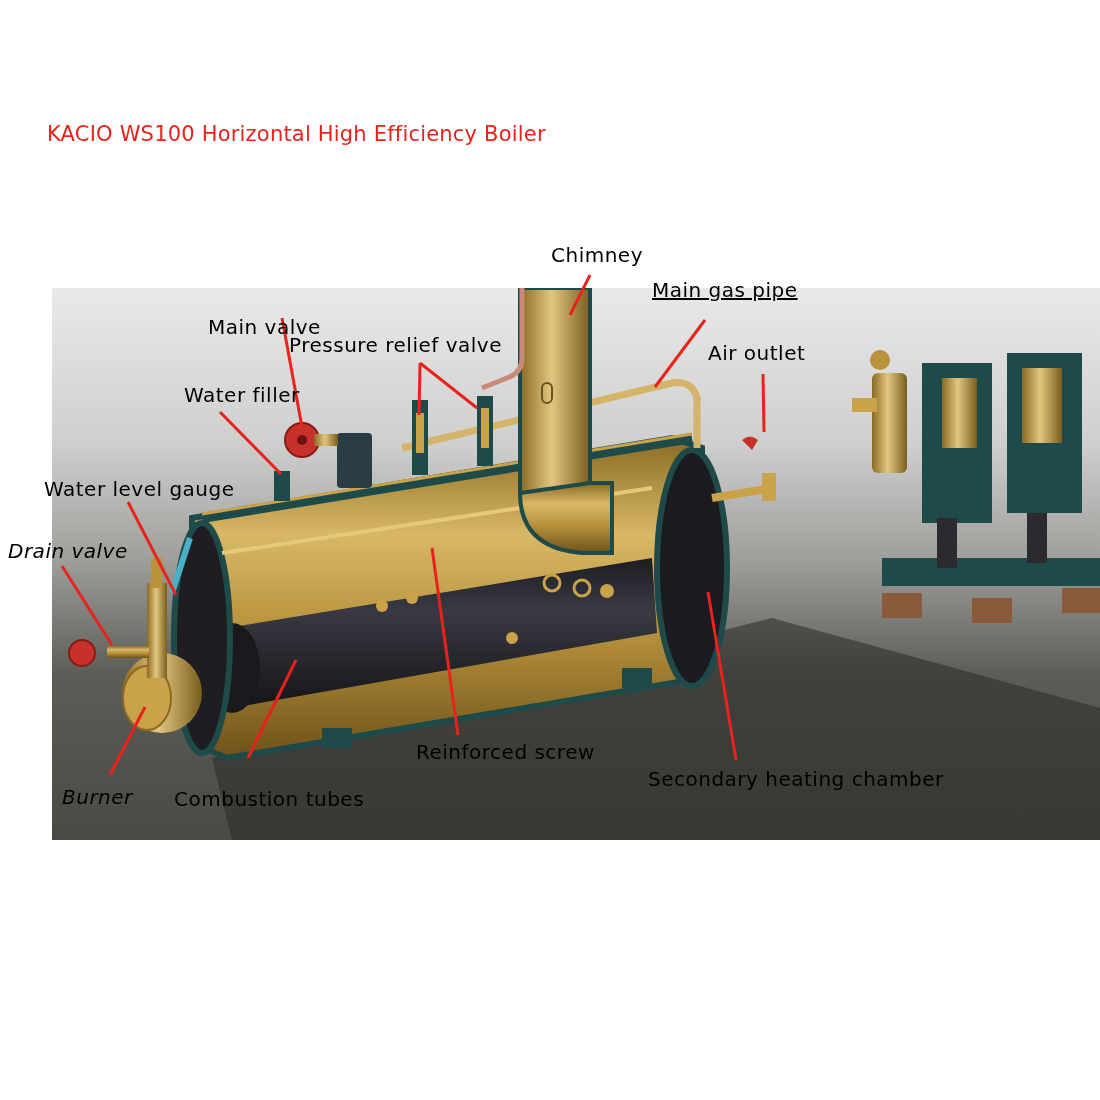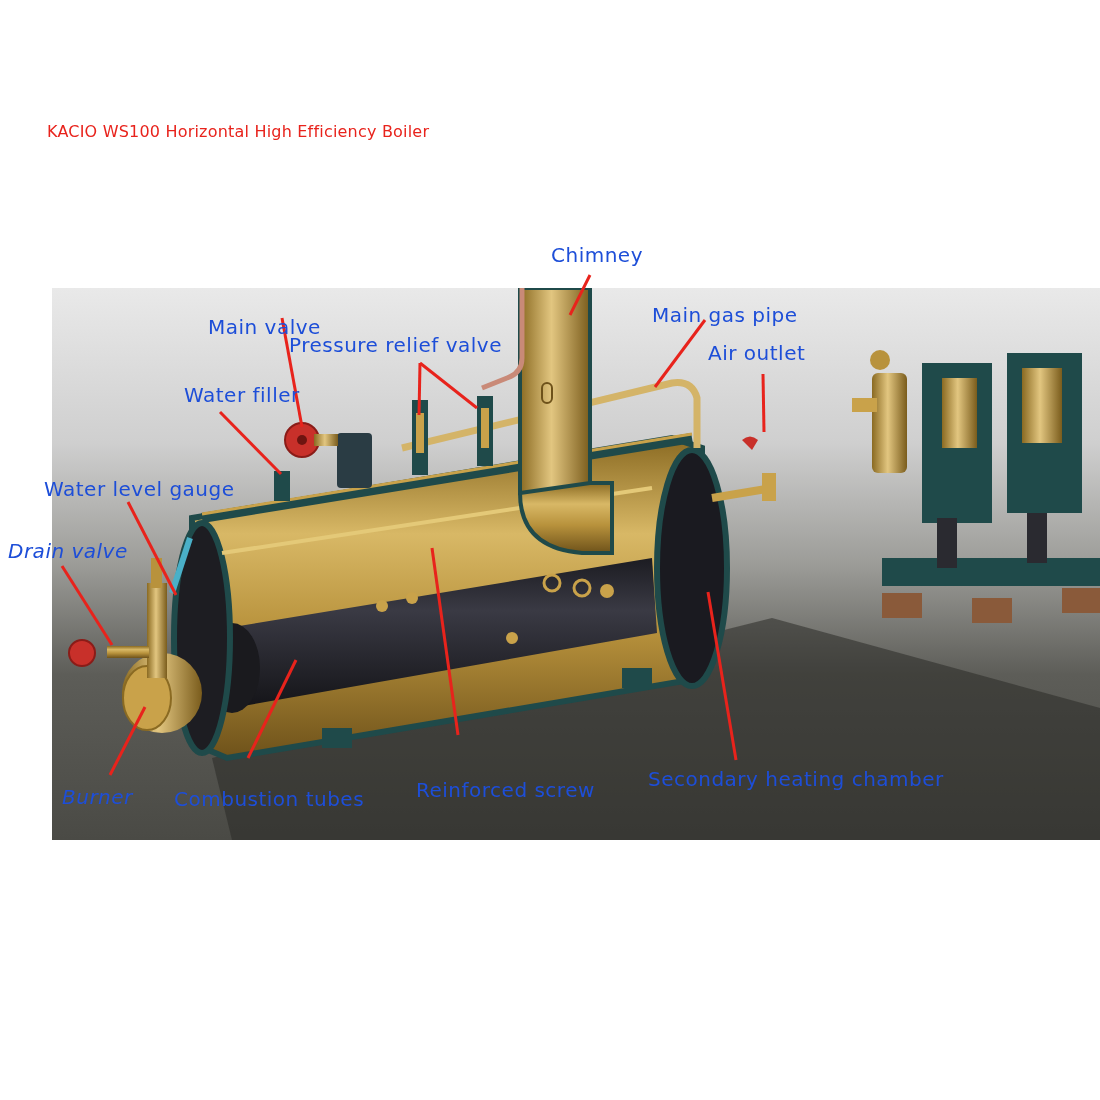--- a/index.html
+++ b/index.html
@@ -1,31 +1,31 @@
 <!DOCTYPE html>
 <html><head>
 <meta charset="utf-8">
 <style>
   html, body { margin: 0; padding: 0; }
   body {
     width: 1100px; height: 1100px; background: #ffffff; position: relative; overflow: hidden;
     font-family: "DejaVu Sans", "Liberation Sans", sans-serif;
   }
   .title {
-    position: absolute; left: 47px; top: 122px; font-size: 16px; color: #e8231c;
+    position: absolute; left: 47px; top: 122px; font-size: 21px; color: #e8231c;
     letter-spacing: 0.2px; white-space: nowrap;
   }
   .render {
     position: absolute; left: 52px; top: 288px; width: 1048px; height: 552px; overflow: hidden;
     background: linear-gradient(180deg, #e9e9e9 0%, #cfcfcf 28%, #9c9c98 50%, #5d5d58 70%, #4a4a45 100%);
   }
   .render svg { position: absolute; left: 0; top: 0; }
   .overlay { position: absolute; left: 0; top: 0; width: 1100px; height: 1100px; pointer-events: none; }
   .lbl {
-    position: absolute; color: #1d4ed8; font-size: 20px; white-space: nowrap; letter-spacing: 0.5px;
+    position: absolute; color: #000000; font-size: 20px; white-space: nowrap; letter-spacing: 0.5px;
     line-height: 1;
   }
 </style>
 </head>
 <body>
 
 <div class="title">KACIO WS100 Horizontal High Efficiency Boiler</div>
 
 <div class="render">
   <svg width="1048" height="552" viewBox="0 0 1048 552">
@@ -147,22 +147,22 @@
     <line x1="62" y1="566" x2="112" y2="645"></line>
     <line x1="432" y1="548" x2="458" y2="735"></line>
     <line x1="296" y1="660" x2="248" y2="758"></line>
     <line x1="708" y1="592" x2="736" y2="760"></line>
     <line x1="145" y1="707" x2="110" y2="775"></line>
   </g>
 </svg>
 
 <div class="lbl" style="left:551px; top:245px;">Chimney</div>
 <div class="lbl" style="left:208px; top:289px;margin-top:28px;">Main valve</div>
-<div class="lbl" style="left:652px; top:305px;">Main gas pipe</div>
+<div class="lbl" style="left:652px; top:280px;text-decoration:underline;">Main gas pipe</div>
 <div class="lbl" style="left:289px; top:335px;">Pressure relief valve</div>
 <div class="lbl" style="left:708px; top:343px;">Air outlet</div>
 <div class="lbl" style="left:140px; top:385px;margin-left:44px;">Water filler</div>
 <div class="lbl" style="left:44px; top:479px;">Water level gauge</div>
 <div class="lbl" style="left:8px; top:541px;font-style:italic;">Drain valve</div>
-<div class="lbl" style="left:416px; top:780px;">Reinforced screw</div>
+<div class="lbl" style="left:416px; top:742px;">Reinforced screw</div>
 <div class="lbl" style="left:174px; top:769px;margin-top:20px;">Combustion tubes</div>
 <div class="lbl" style="left:648px; top:769px;">Secondary heating chamber</div>
 <div class="lbl" style="left:62px; top:787px;font-style:italic;">Burner</div>
 
 </body></html>

